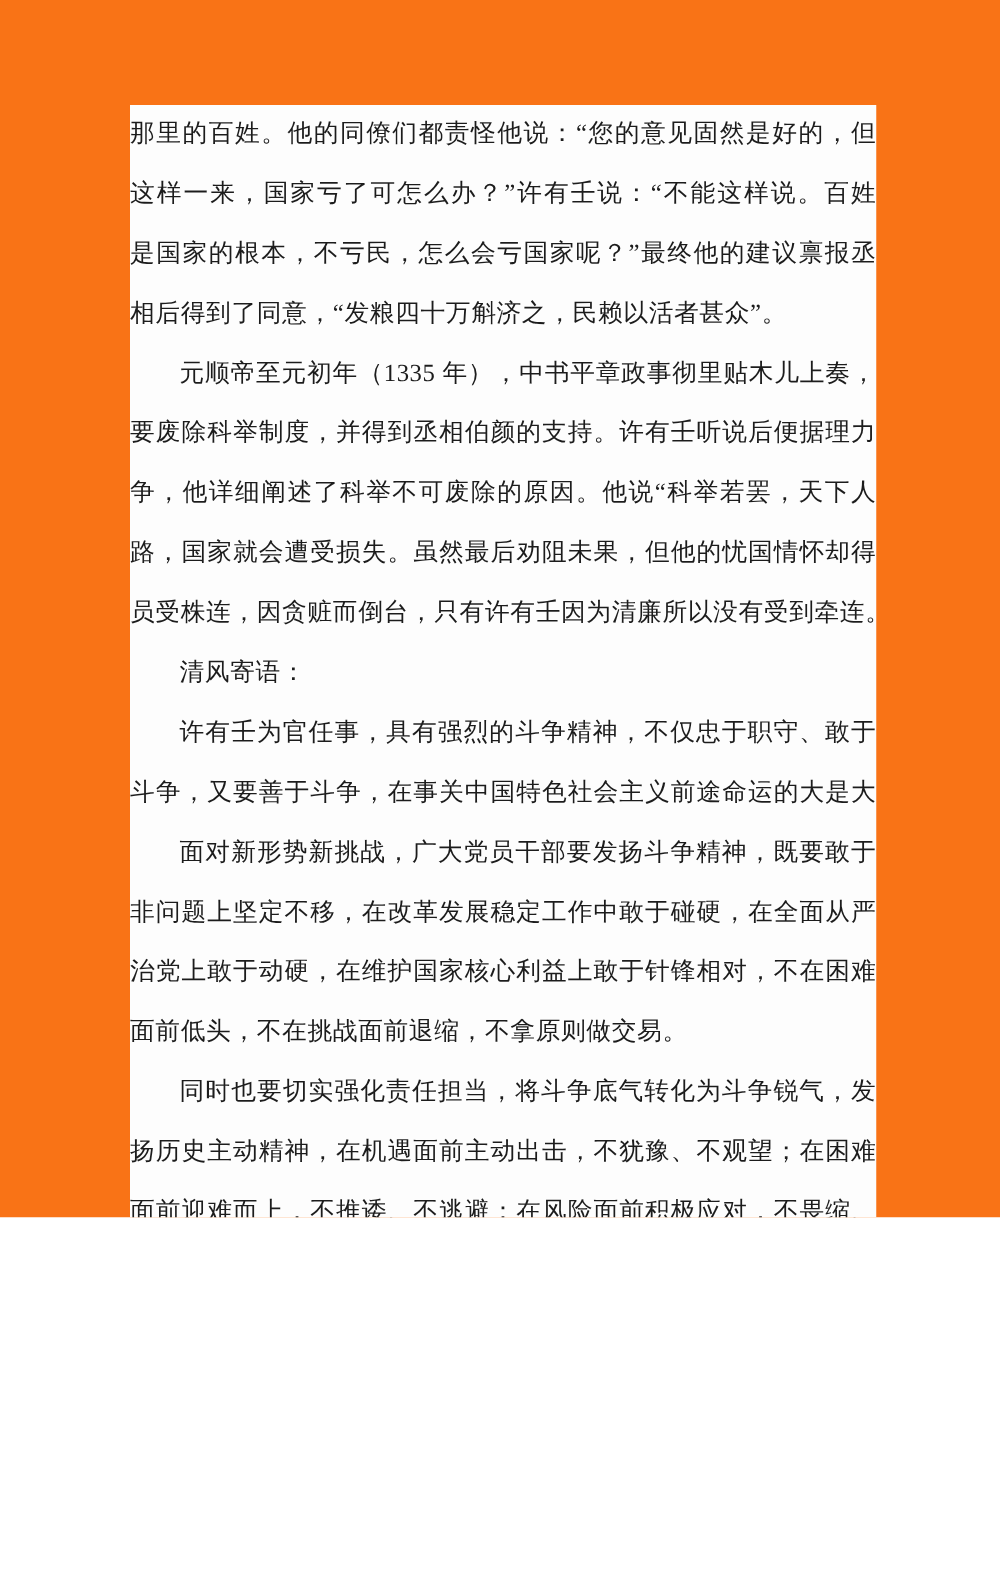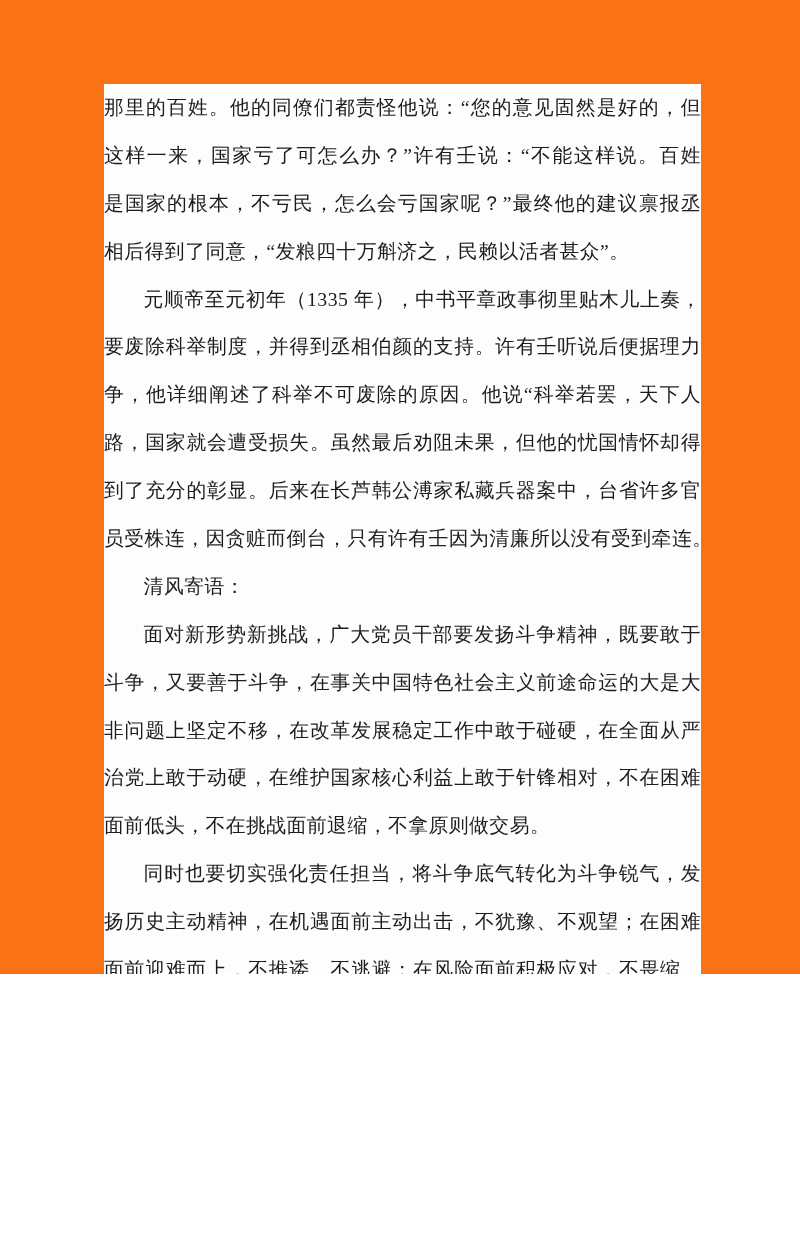--- a/index.html
+++ b/index.html
@@ -60,25 +60,25 @@
   <div class="doc-body">
     <div>
         <div class="line">那里的百姓。他的同僚们都责怪他说：“您的意见固然是好的，但</div>
         <div class="line">这样一来，国家亏了可怎么办？”许有壬说：“不能这样说。百姓</div>
         <div class="line">是国家的根本，不亏民，怎么会亏国家呢？”最终他的建议禀报丞</div>
         <div class="line short">相后得到了同意，“发粮四十万斛济之，民赖以活者甚众”。</div>
         <div class="line indent">元顺帝至元初年（1335 年），中书平章政事彻里贴木儿上奏，</div>
         <div class="line">要废除科举制度，并得到丞相伯颜的支持。许有壬听说后便据理力</div>
         <div class="line">争，他详细阐述了科举不可废除的原因。他说“科举若罢，天下人</div>
         <div class="line">路，国家就会遭受损失。虽然最后劝阻未果，但他的忧国情怀却得</div>
-        <div class="line">到了充分的彰显。后来在长芦韩公溥家私藏兵器案中，台省许多官</div>
         <div class="line">员受株连，因贪赃而倒台，只有许有壬因为清廉所以没有受到牵连。</div>
         <div class="line indent short">清风寄语：</div>
+        <div class="line indent">许有壬为官任事，具有强烈的斗争精神，不仅忠于职守、敢于</div>
+        <div class="line">斗争，又要善于斗争，在事关中国特色社会主义前途命运的大是大</div>
         <div class="line indent">面对新形势新挑战，广大党员干部要发扬斗争精神，既要敢于</div>
-        <div class="line">斗争，又要善于斗争，在事关中国特色社会主义前途命运的大是大</div>
         <div class="line">非问题上坚定不移，在改革发展稳定工作中敢于碰硬，在全面从严</div>
         <div class="line">治党上敢于动硬，在维护国家核心利益上敢于针锋相对，不在困难</div>
         <div class="line short">面前低头，不在挑战面前退缩，不拿原则做交易。</div>
         <div class="line indent">同时也要切实强化责任担当，将斗争底气转化为斗争锐气，发</div>
         <div class="line">扬历史主动精神，在机遇面前主动出击，不犹豫、不观望；在困难</div>
         <div class="line">面前迎难而上，不推诿、不逃避；在风险面前积极应对，不畏缩、</div>
       </div>
   </div>
   <div class="page-number">- 8 -</div>
 </div>

